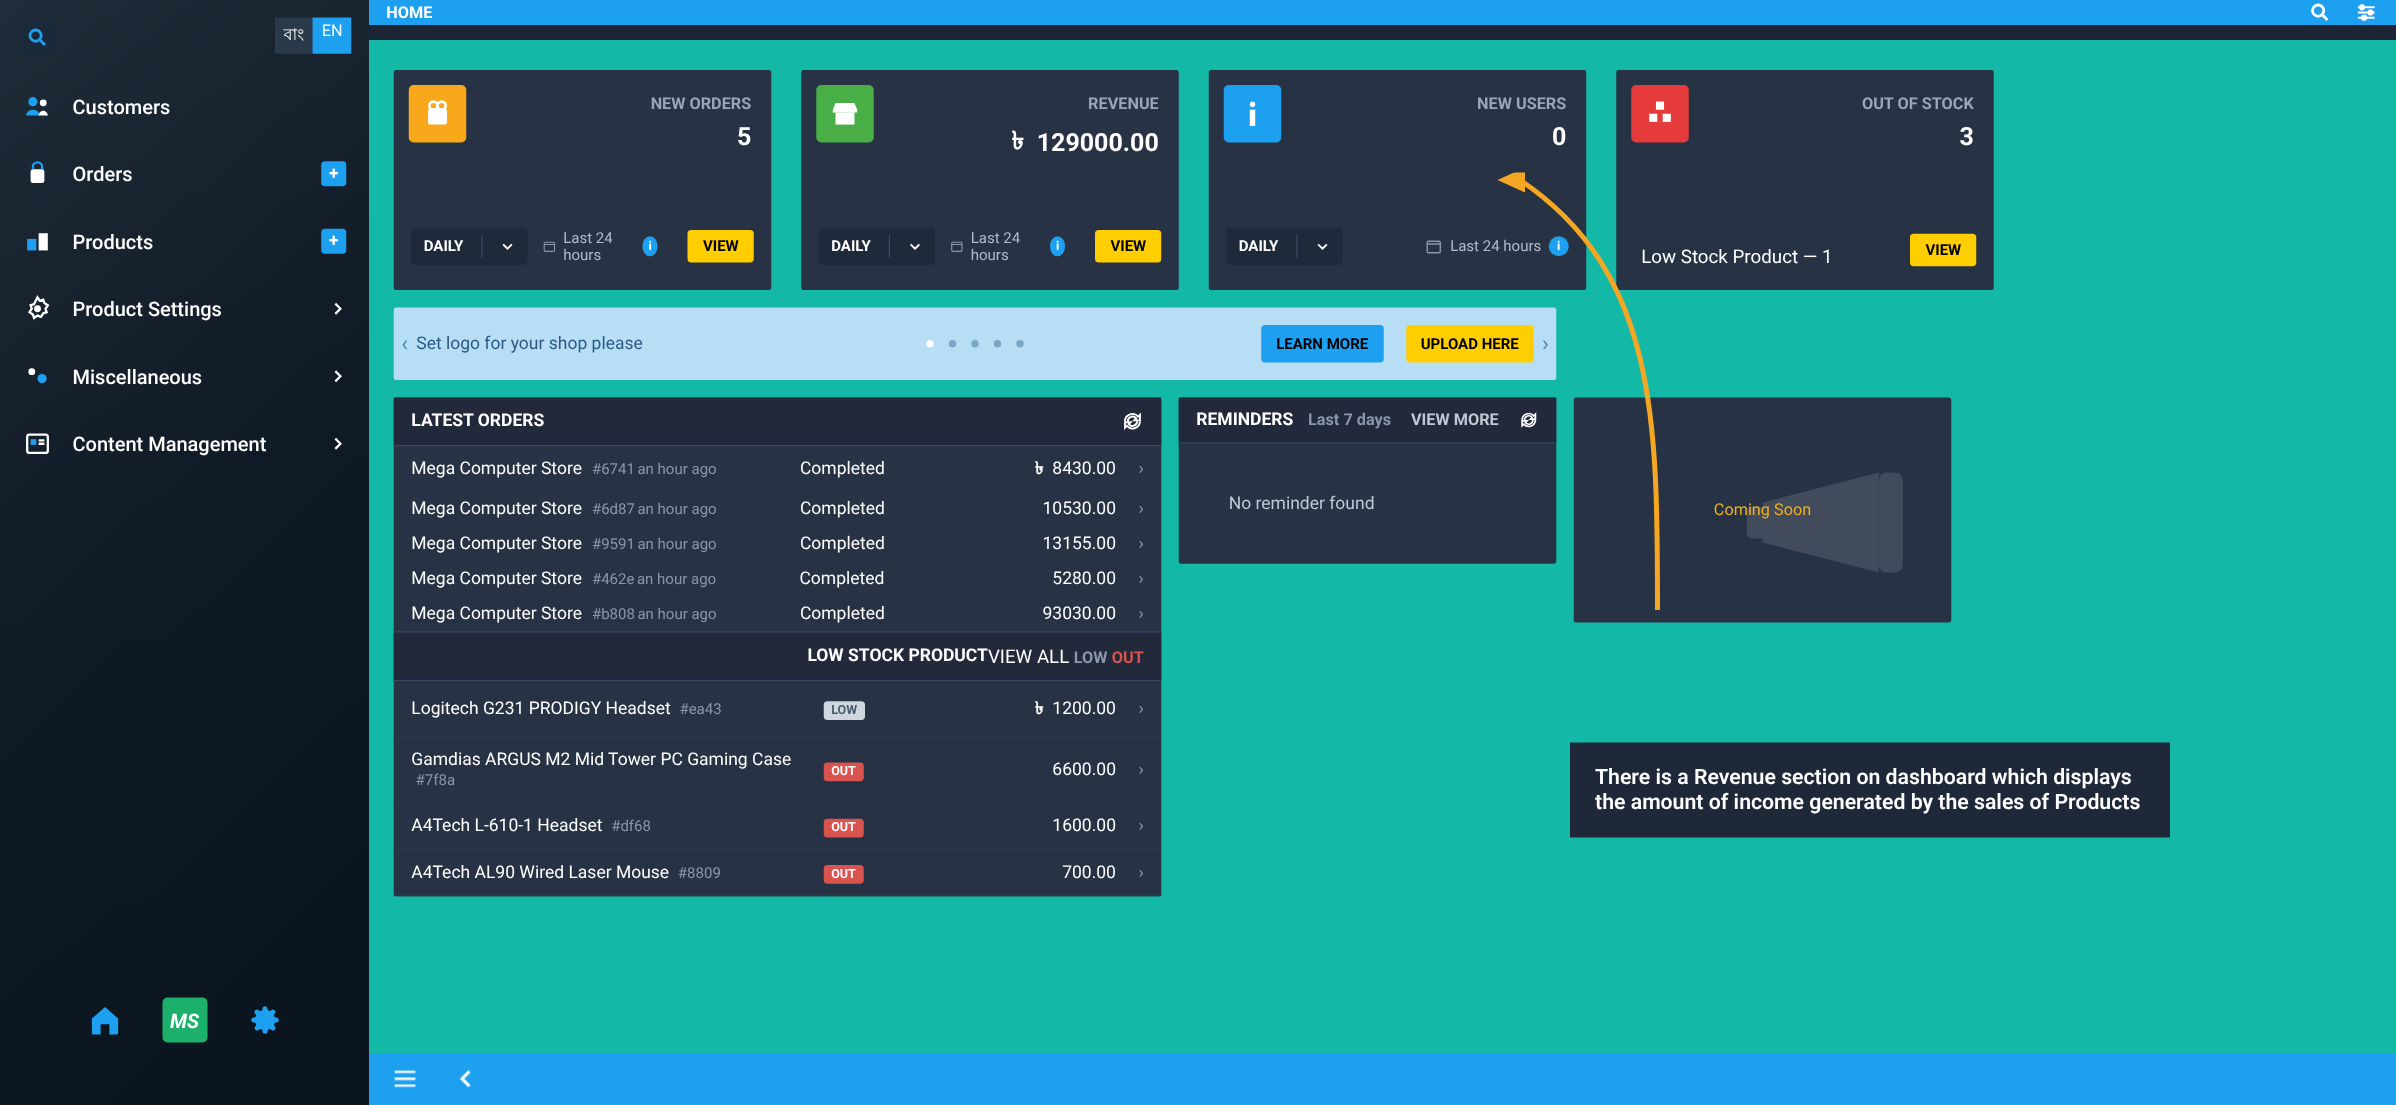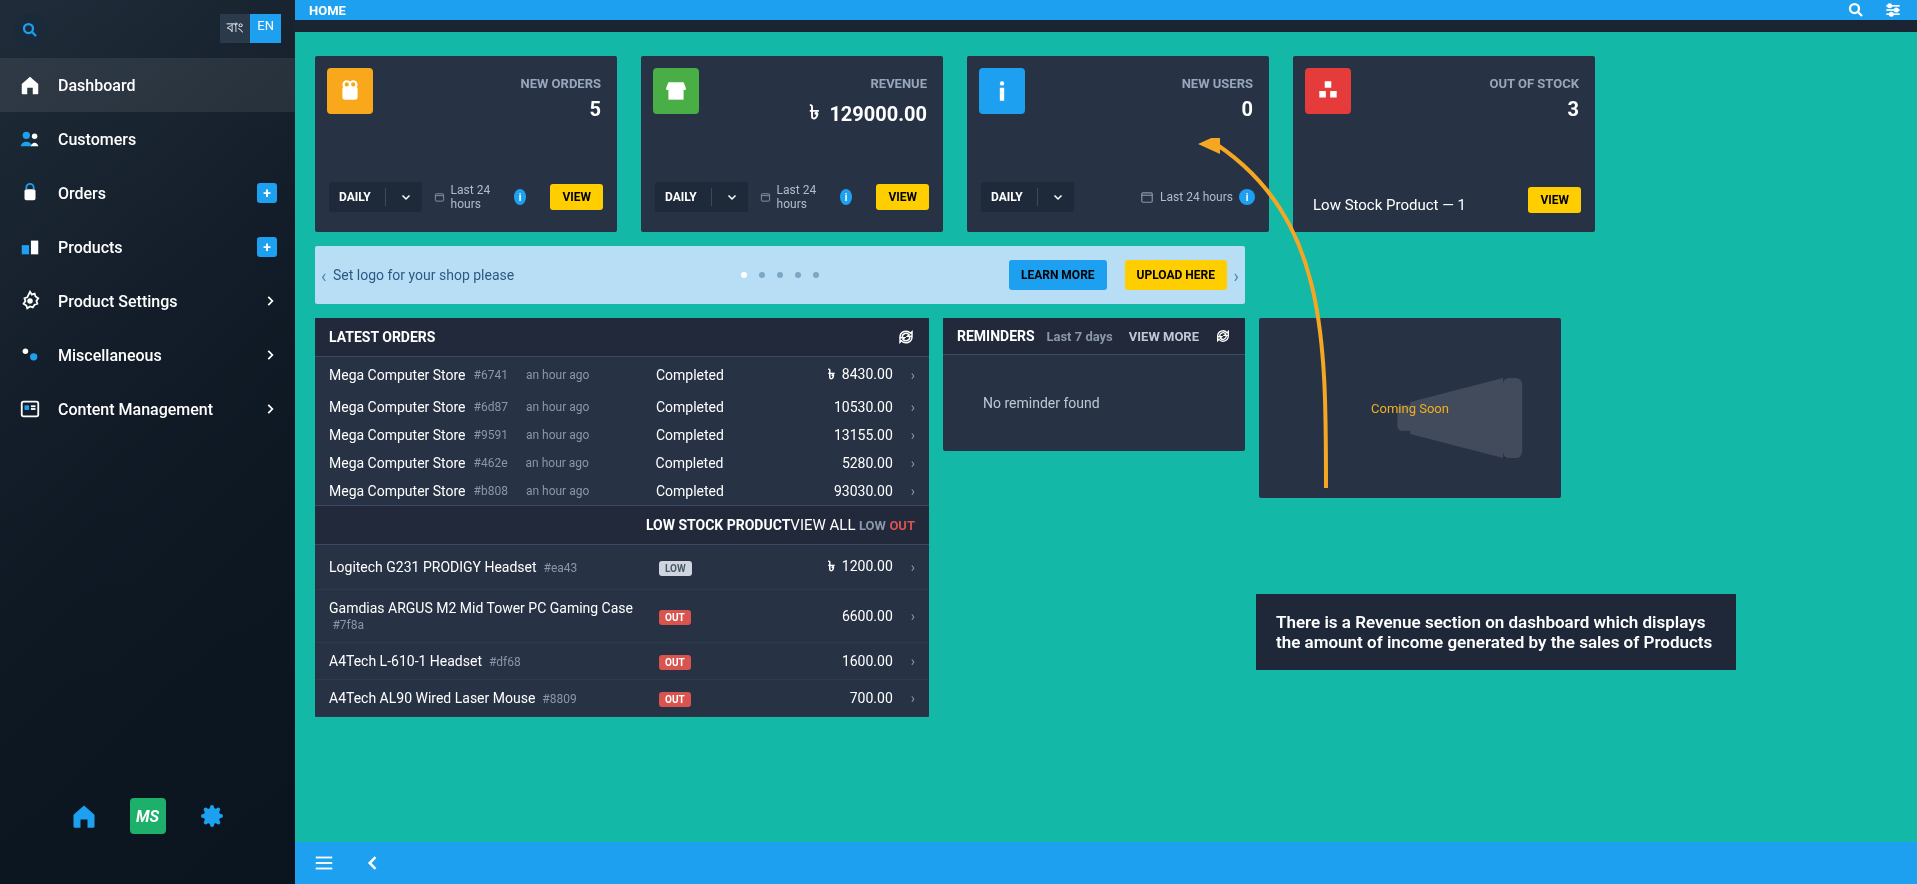--- a/index.html
+++ b/index.html
@@ -142,21 +142,21 @@
   display: flex; align-items: center; justify-content: space-between;
   padding: 10px 14px; font-size: 14px; font-weight: 700;
   border-bottom: 1px solid #394966; background:#21293a;
 }
 .panel-header .hdr-right { display:flex; align-items:center; gap:16px; font-size:12px; }
 .order-row {
   display:flex; align-items:center; padding:6px 14px; font-size:14px;
 }
 .order-row .store { color:#fff; }
 .order-row .hash { color:#8a96aa; margin-left:8px; font-size:12px; }
-.order-row .time { color:#8a96aa; font-size:12px; width:130px; margin-left:18px; }
+.order-row .time { color:#8a96aa; font-size:12px; width:130px; margin-left:2px; }
 .order-row .status { width:120px; }
 .order-row .amt { flex:1; text-align:right; }
 .order-row .chev { margin-left:18px; color:#8a96aa; }
 .currency { font-weight:700; }
 
 .subpanel-header {
   display:flex; align-items:center; justify-content:flex-end;
   padding:10px 14px; font-size:14px; font-weight:700;
   background:#21293a; border-top:1px solid #394966; border-bottom:1px solid #394966;
 }
@@ -210,28 +210,20 @@
           <line x1="20" y1="20" x2="15" y2="15"></line>
         </svg>
     </div>
     <div class="lang-toggle">
       <span>বাং</span>
       <span class="active">EN</span>
     </div>
   </div>
 
   <div class="nav-list">
-    <div class="nav-item active">
-      <span class="icon-slot">
-          <svg width="22" height="22" viewBox="0 0 24 24" fill="#fff">
-            <path d="M3 11l9-8 9 8v10a1 1 0 0 1-1 1h-5v-7h-6v7H4a1 1 0 0 1-1-1z"></path>
-          </svg>
-        </span>
-      <span>Dashboard</span>
-    </div>
     <div class="nav-item">
       <span class="icon-slot">
           <svg width="22" height="22" viewBox="0 0 24 24" fill="#1ea0f0">
             <circle cx="8" cy="8" r="4"></circle>
             <circle cx="17" cy="9" r="3" fill="#fff"></circle>
             <path d="M2 20c0-3 3-5 6-5s6 2 6 5" fill="#1ea0f0"></path>
             <path d="M13 20c0-2 2-4 4-4s4 2 4 4" fill="#fff"></path>
           </svg>
         </span>
       <span>Customers</span>

